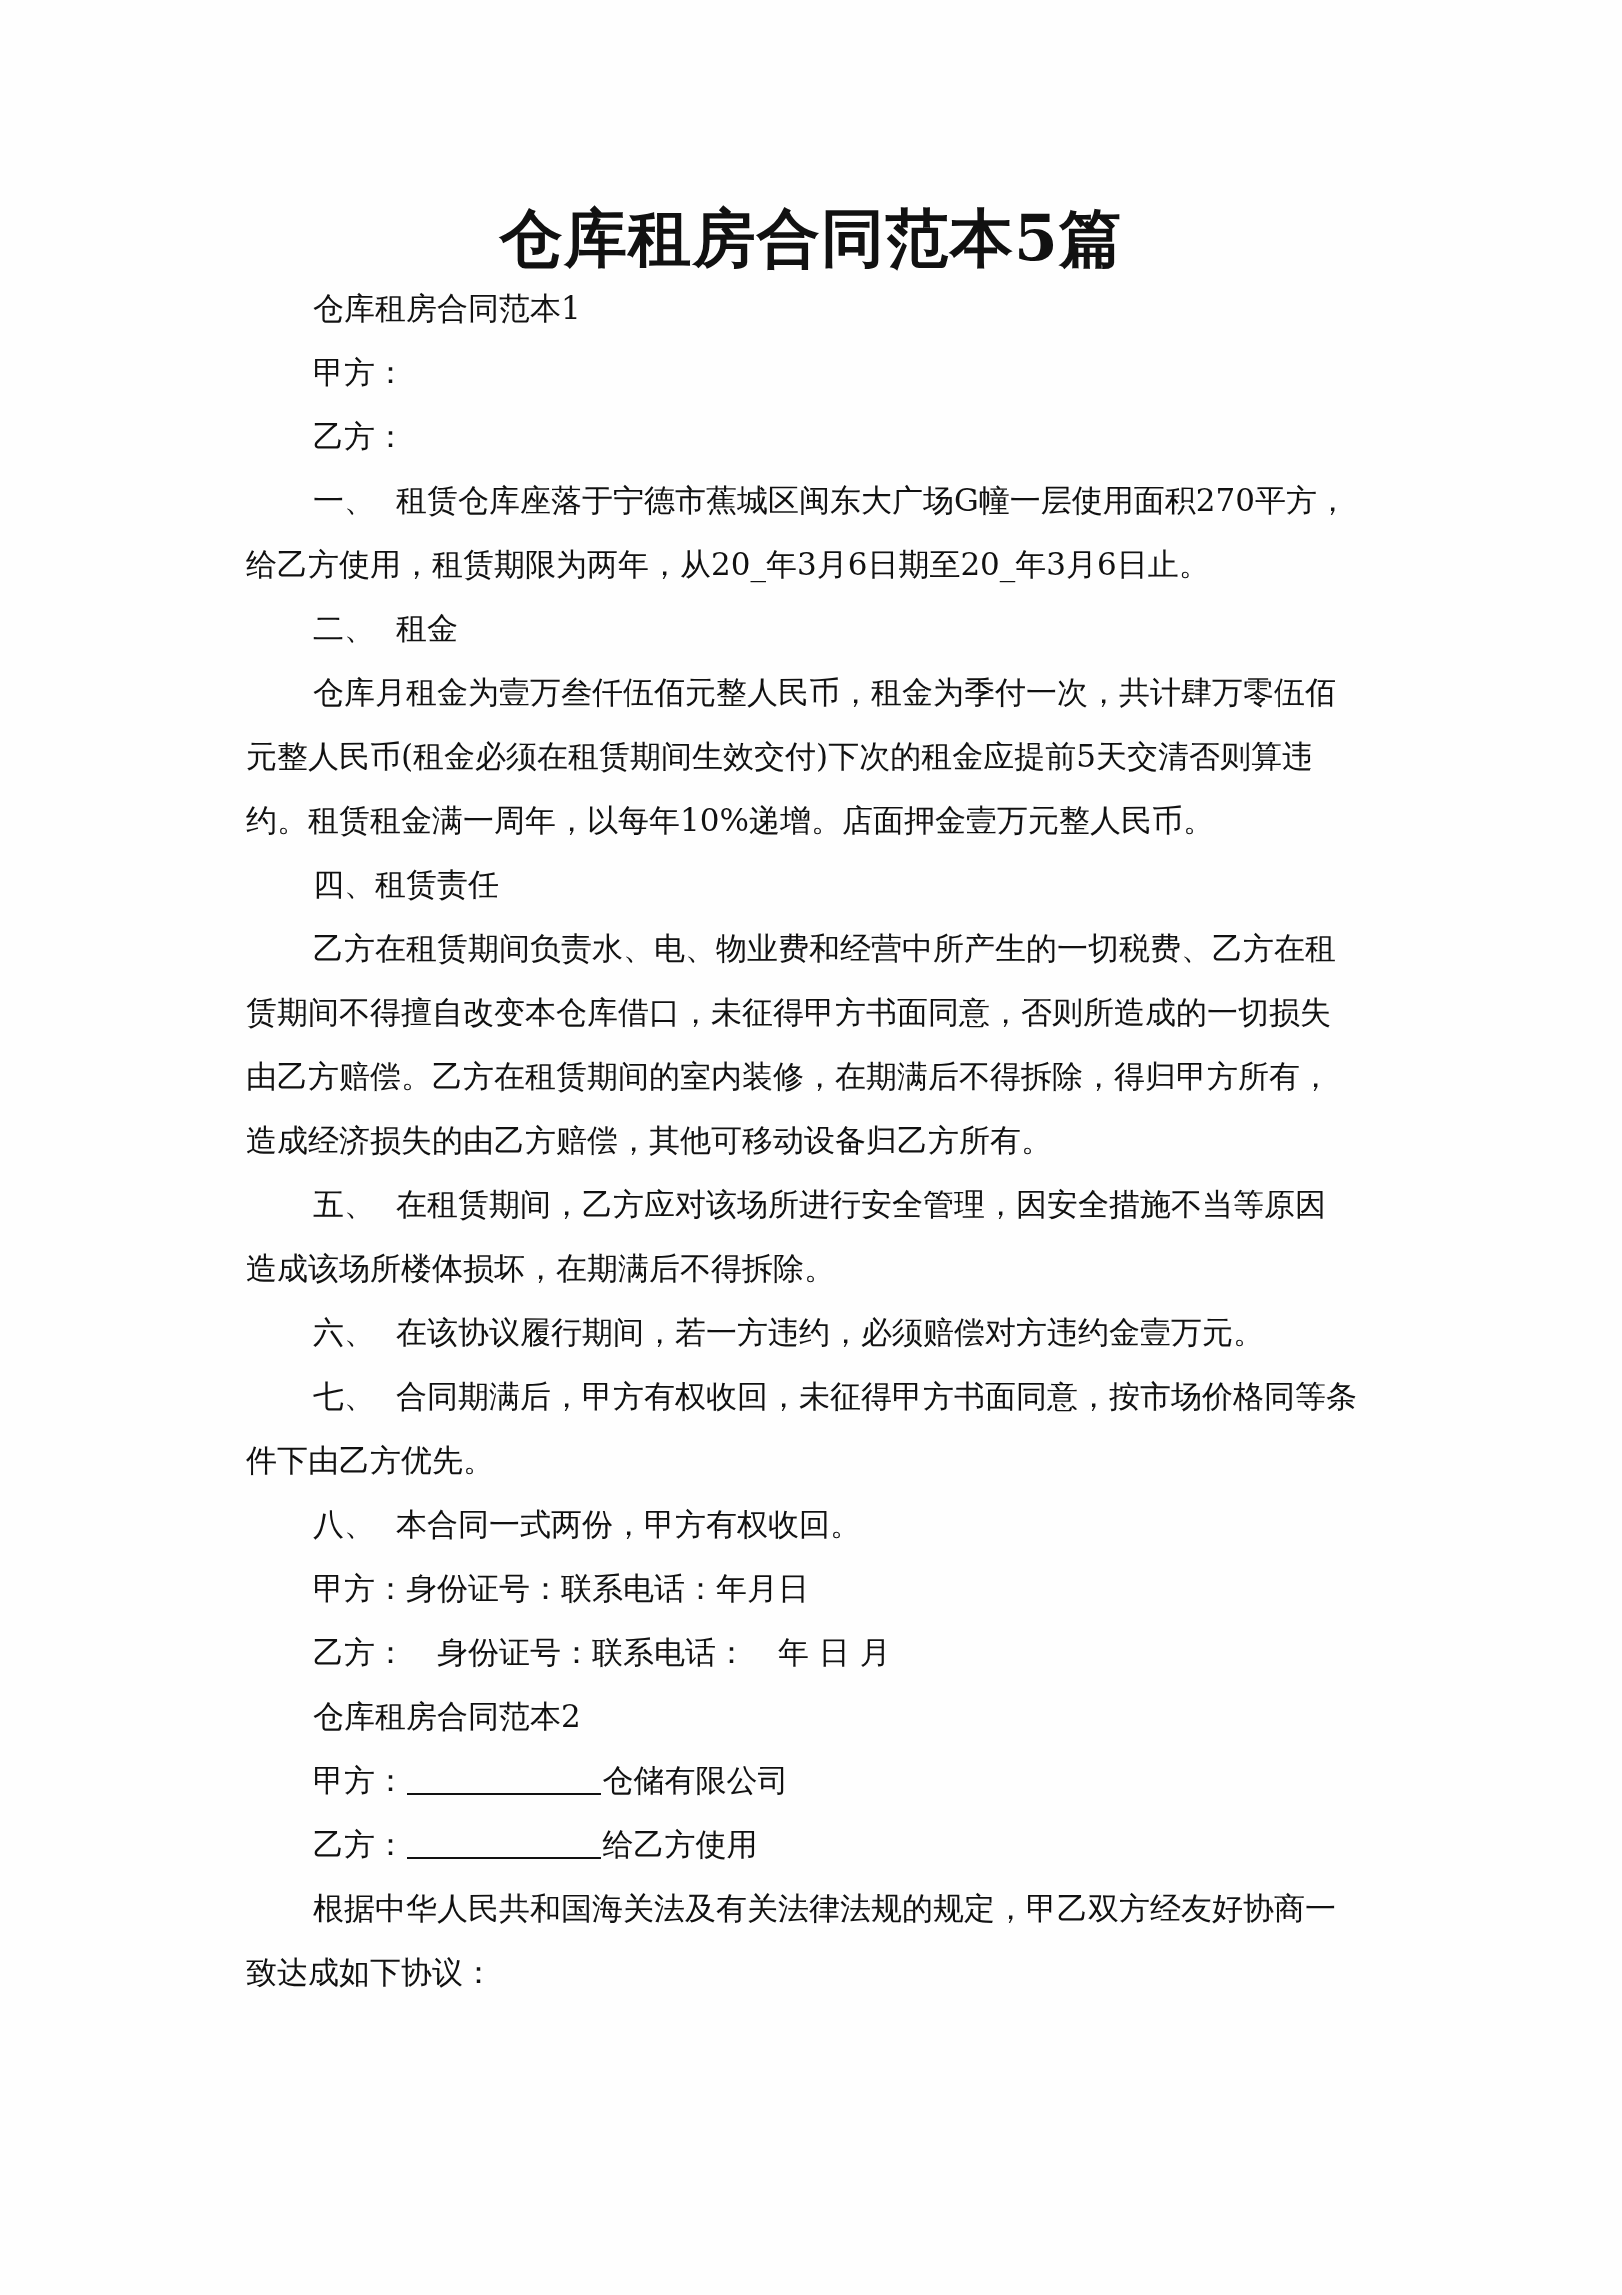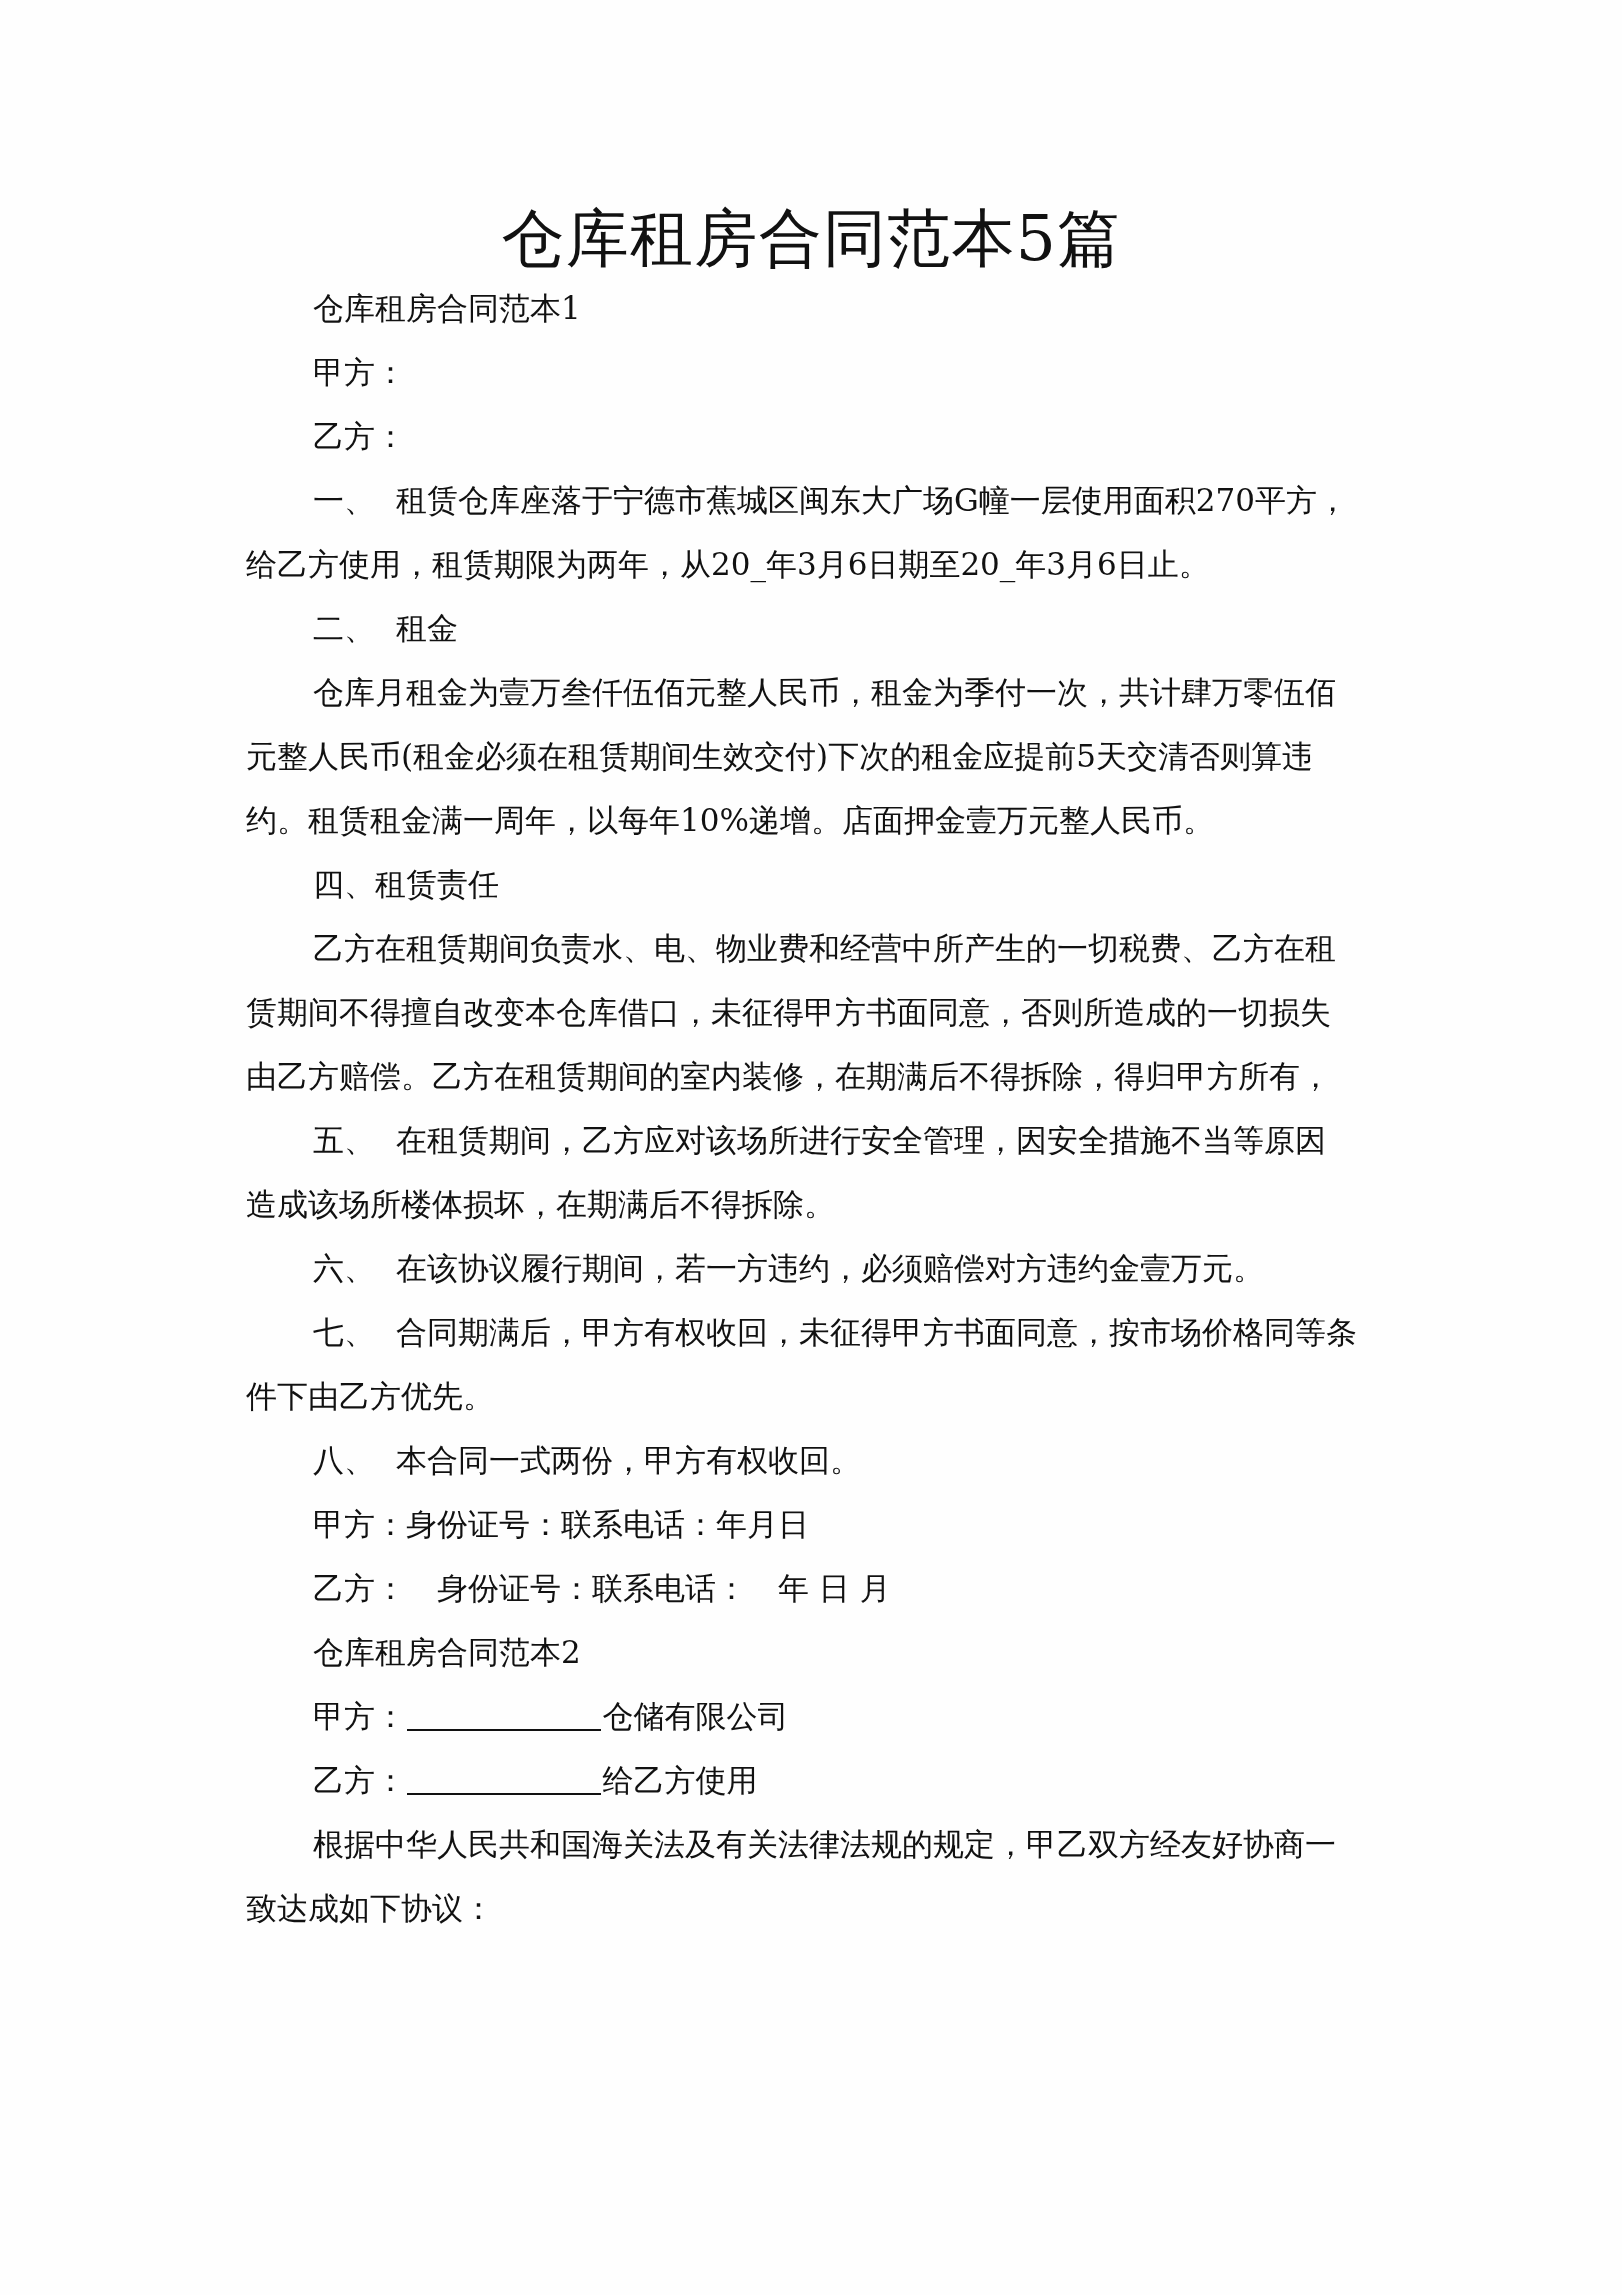--- a/index.html
+++ b/index.html
@@ -25,21 +25,21 @@
     }
     .title {
       position: absolute;
       left: 0;
       width: 1623px;
       top: 196px;
       height: 85px;
       line-height: 85px;
       text-align: center;
       font-size: 63px;
-      font-weight: normal;
+      font-weight: bold;
       letter-spacing: 1.3px;
       margin: 0;
     }
     .body {
       position: absolute;
       left: 246px;
       top: 276px;
       width: 1145px;
       font-size: 31px;
       line-height: 64px;
@@ -85,20 +85,21 @@
     <span class="line indent"><span>二、</span><span class="num-gap"></span><span>租金</span></span>
 
     <span class="line indent">仓库月租金为壹万叁仟伍佰元整人民币，租金为季付一次，共计肆万零伍佰</span>
     <span class="line">元整人民币(租金必须在租赁期间生效交付)下次的租金应提前5天交清否则算违</span>
     <span class="line">约。租赁租金满一周年，以每年10%递增。店面押金壹万元整人民币。</span>
 
     <span class="line indent">四、租赁责任</span>
     <span class="line indent">乙方在租赁期间负责水、电、物业费和经营中所产生的一切税费、乙方在租</span>
     <span class="line">赁期间不得擅自改变本仓库借口，未征得甲方书面同意，否则所造成的一切损失</span>
     <span class="line">由乙方赔偿。乙方在租赁期间的室内装修，在期满后不得拆除，得归甲方所有，</span>
+    <span class="line">造成经济损失的由乙方赔偿，其他可移动设备归乙方所有。</span>
 
     <span class="line indent"><span>五、</span><span class="num-gap"></span><span>在租赁期间，乙方应对该场所进行安全管理，因安全措施不当等原因</span></span>
     <span class="line">造成该场所楼体损坏，在期满后不得拆除。</span>
 
     <span class="line indent"><span>六、</span><span class="num-gap"></span><span>在该协议履行期间，若一方违约，必须赔偿对方违约金壹万元。</span></span>
 
     <span class="line indent"><span>七、</span><span class="num-gap"></span><span>合同期满后，甲方有权收回，未征得甲方书面同意，按市场价格同等条</span></span>
     <span class="line">件下由乙方优先。</span>
 
     <span class="line indent"><span>八、</span><span class="num-gap"></span><span>本合同一式两份，甲方有权收回。</span></span>

